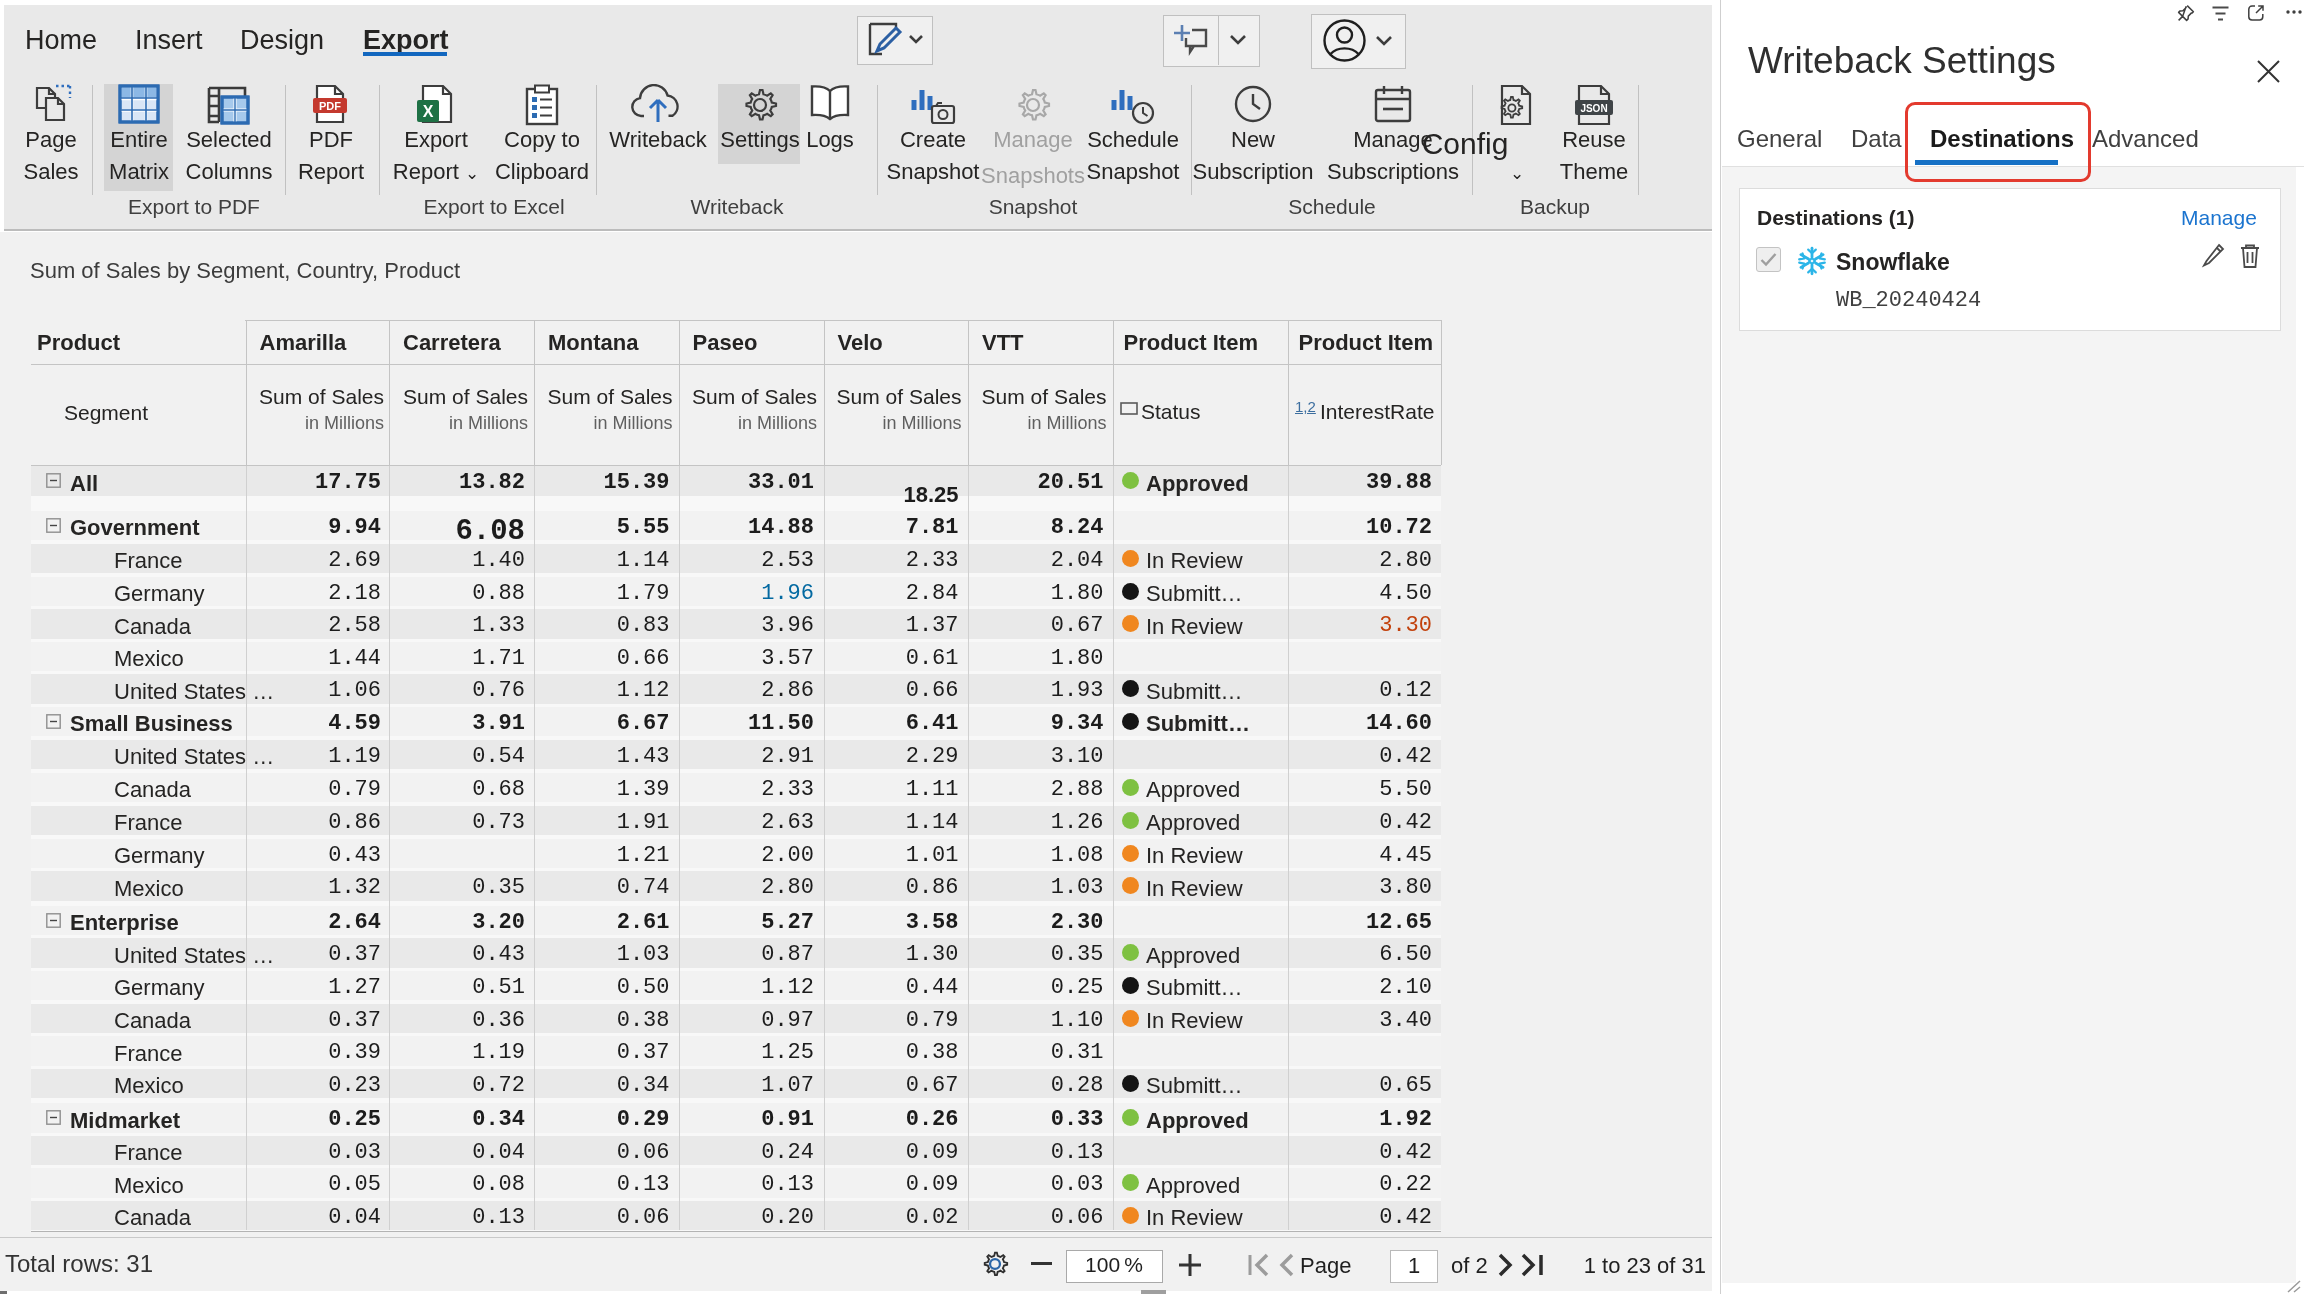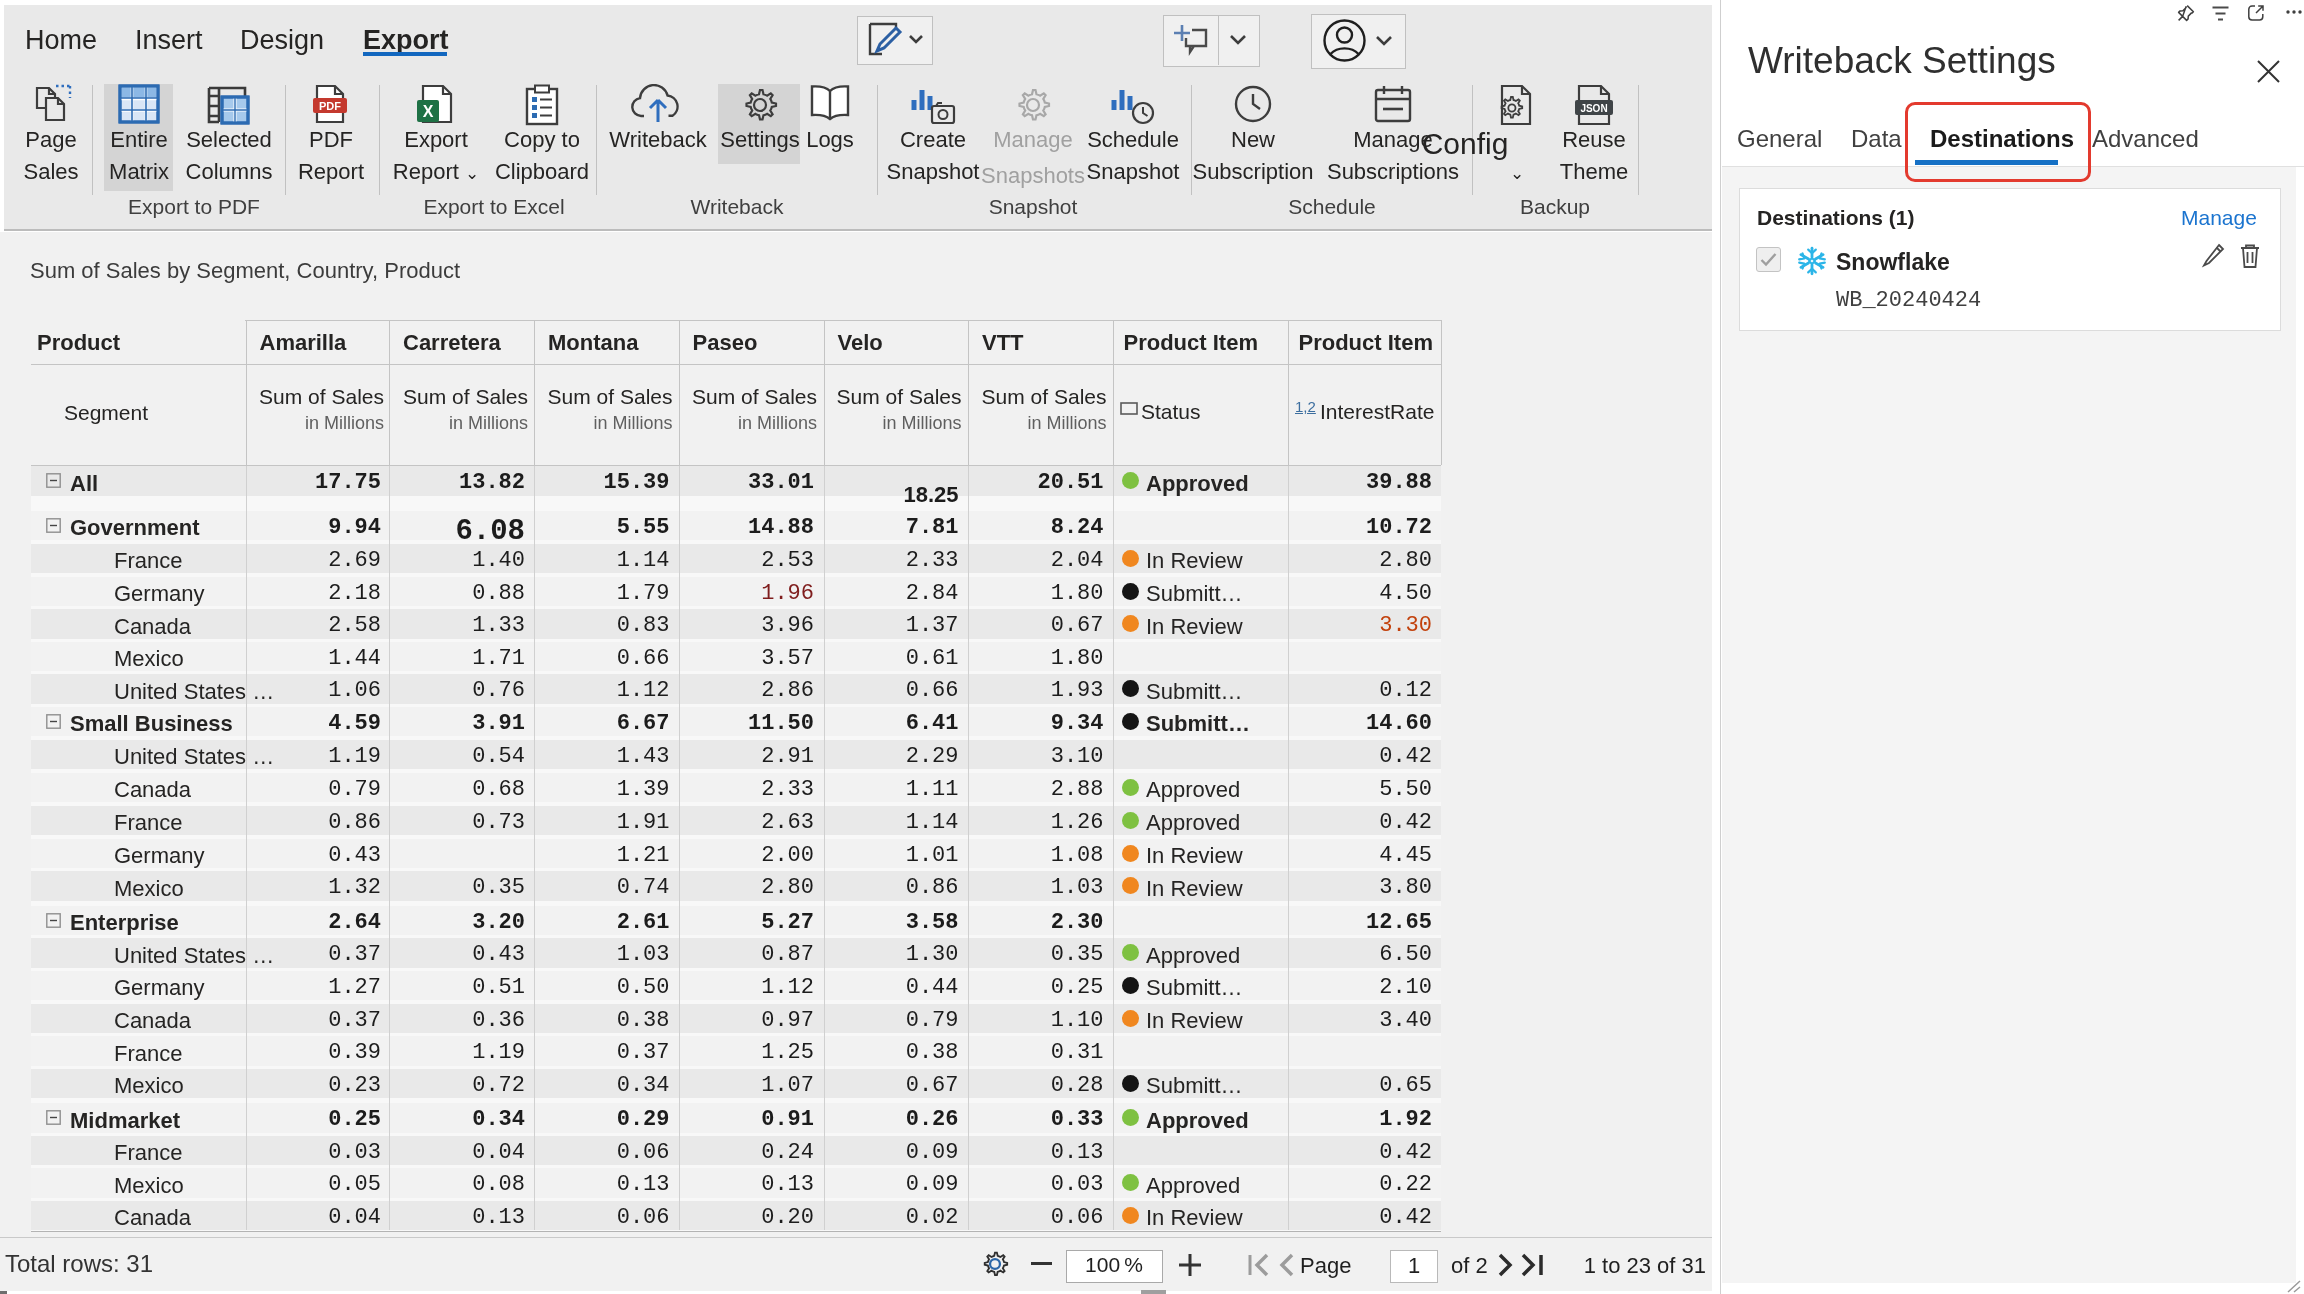--- a/index.html
+++ b/index.html
@@ -289,21 +289,21 @@
 <div class="abs t r mono" style="right:1345.5px;top:547.75px;font-family:'Liberation Mono',monospace;font-size:22px;color:#1c1c1c">2.33</div>
 <div class="abs t r mono" style="right:1200.5px;top:547.75px;font-family:'Liberation Mono',monospace;font-size:22px;color:#1c1c1c">2.04</div>
 <div class="abs" style="left:1122px;top:549.75px;width:17px;height:17px;border-radius:50%;background:#f0871f"></div>
 <div class="abs t " style="left:1146px;top:548.25px;font-size:22px;color:#252423">In Review</div>
 <div class="abs t r mono" style="right:872px;top:547.75px;font-family:'Liberation Mono',monospace;font-size:22px;color:#1c1c1c">2.80</div>
 <div class="abs" style="left:31px;top:576.5px;width:1410px;height:29.5px;background:#f2f2f2"></div>
 <div class="abs t " style="left:114px;top:581.25px;font-size:22px;color:#252423">Germany</div>
 <div class="abs t r mono" style="right:1923px;top:580.75px;font-family:'Liberation Mono',monospace;font-size:22px;color:#1c1c1c">2.18</div>
 <div class="abs t r mono" style="right:1779px;top:580.75px;font-family:'Liberation Mono',monospace;font-size:22px;color:#1c1c1c">0.88</div>
 <div class="abs t r mono" style="right:1634.5px;top:580.75px;font-family:'Liberation Mono',monospace;font-size:22px;color:#1c1c1c">1.79</div>
-<div class="abs t r mono" style="right:1490px;top:580.75px;font-family:'Liberation Mono',monospace;font-size:22px;color:#7f1d1d">1.96</div>
+<div class="abs t r mono" style="right:1490px;top:580.75px;font-family:'Liberation Mono',monospace;font-size:22px;color:#0369a1">1.96</div>
 <div class="abs t r mono" style="right:1345.5px;top:580.75px;font-family:'Liberation Mono',monospace;font-size:22px;color:#1c1c1c">2.84</div>
 <div class="abs t r mono" style="right:1200.5px;top:580.75px;font-family:'Liberation Mono',monospace;font-size:22px;color:#1c1c1c">1.80</div>
 <div class="abs" style="left:1122px;top:582.75px;width:17px;height:17px;border-radius:50%;background:#141414"></div>
 <div class="abs t " style="left:1146px;top:581.25px;font-size:22px;color:#252423">Submitt…</div>
 <div class="abs t r mono" style="right:872px;top:580.75px;font-family:'Liberation Mono',monospace;font-size:22px;color:#1c1c1c">4.50</div>
 <div class="abs" style="left:31px;top:609px;width:1410px;height:29.5px;background:#e9e9e9"></div>
 <div class="abs t " style="left:114px;top:613.75px;font-size:22px;color:#252423">Canada</div>
 <div class="abs t r mono" style="right:1923px;top:613.25px;font-family:'Liberation Mono',monospace;font-size:22px;color:#1c1c1c">2.58</div>
 <div class="abs t r mono" style="right:1779px;top:613.25px;font-family:'Liberation Mono',monospace;font-size:22px;color:#1c1c1c">1.33</div>
 <div class="abs t r mono" style="right:1634.5px;top:613.25px;font-family:'Liberation Mono',monospace;font-size:22px;color:#1c1c1c">0.83</div>

